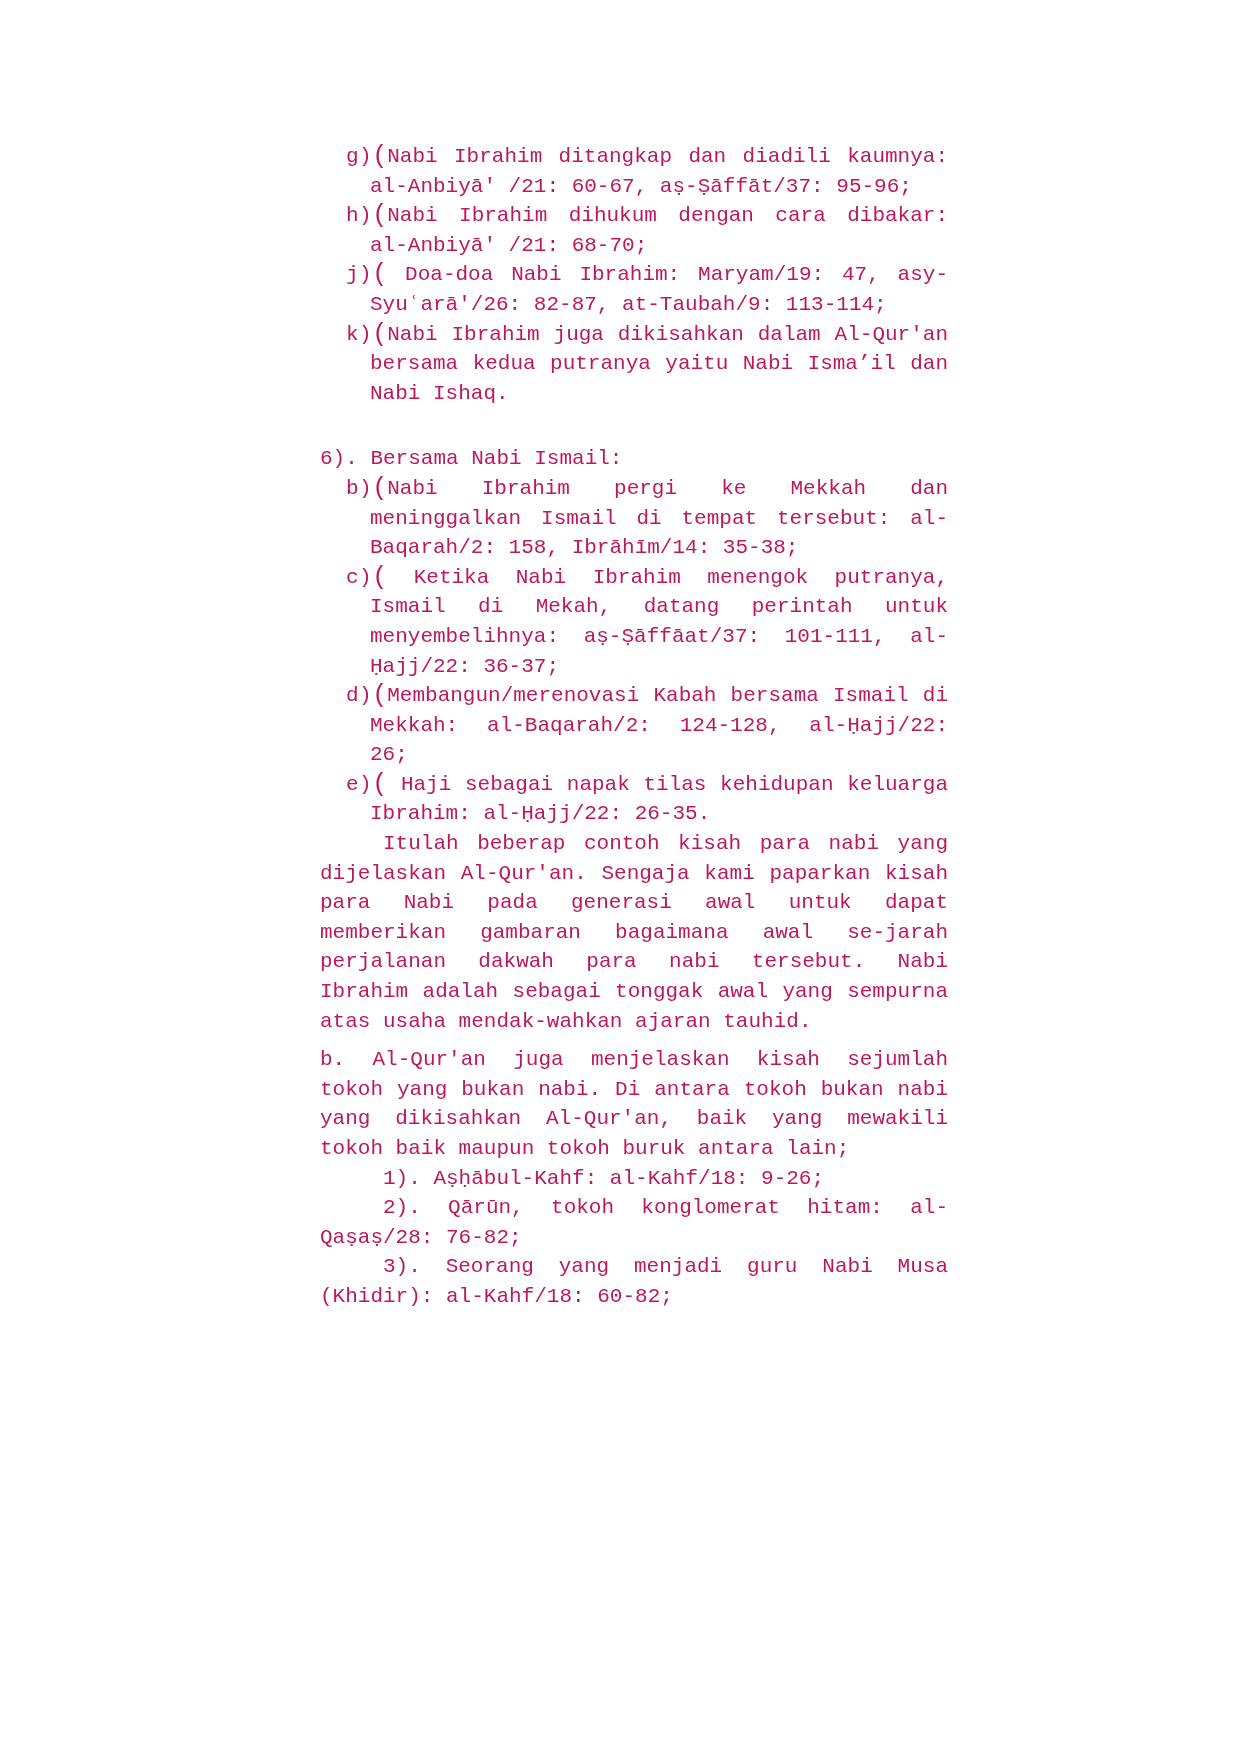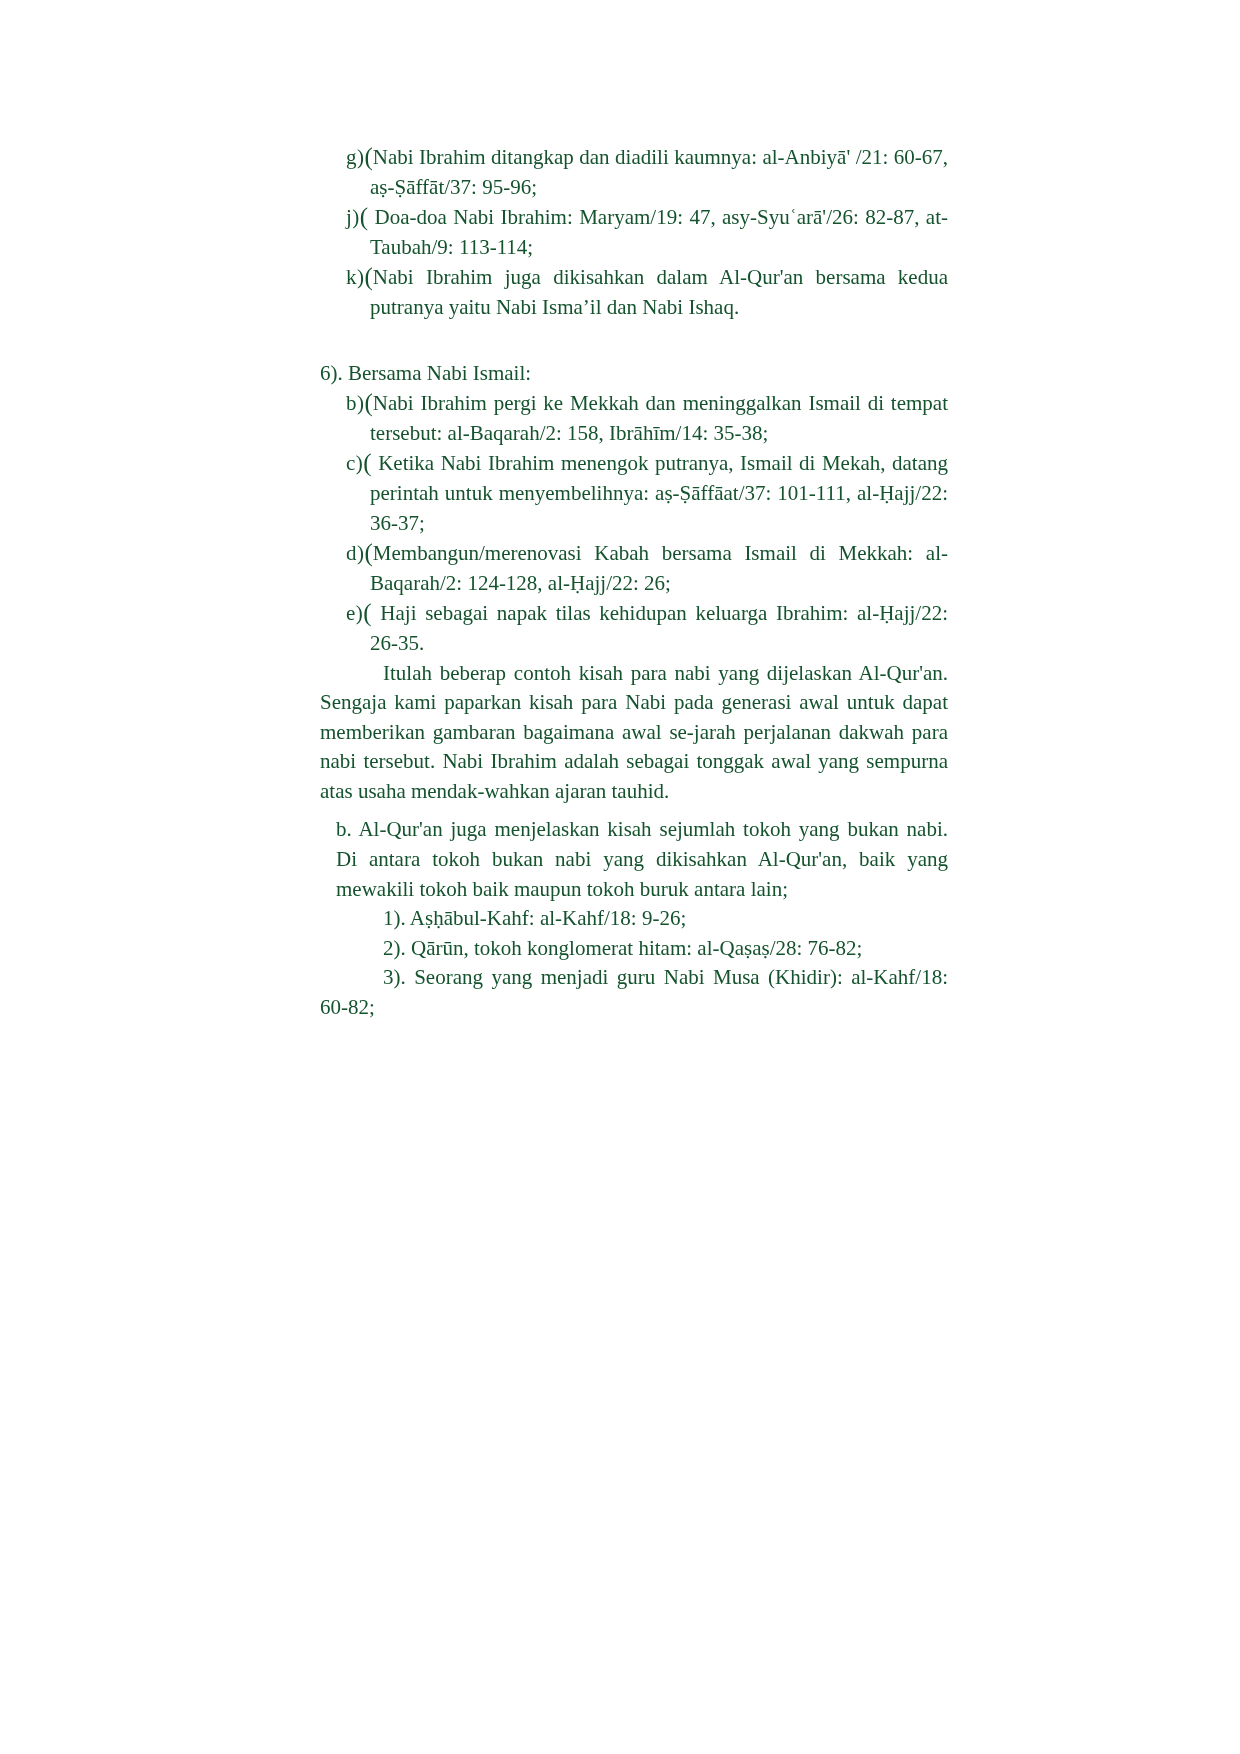--- a/index.html
+++ b/index.html
@@ -5,22 +5,22 @@
   html, body {
     margin: 0;
     padding: 0;
     background: #ffffff;
   }
   .page {
     position: relative;
     width: 1240px;
     height: 1754px;
     background: #ffffff;
-    font-family: Liberation Serif, serif;
-    color: #14532d;
+    font-family: Liberation Mono, monospace;
+    color: #be185d;
     overflow: hidden;
   }
   .content {
     position: absolute;
     left: 320px;
     top: 142px;
     width: 628px;
     font-size: 21px;
     line-height: 29.6px;
     text-align: justify;
@@ -36,21 +36,20 @@
   }
   .sec-heading {
     margin-top: 36px;
   }
   .ital { font-style: italic; }
   .para-indent {
     text-indent: 63px;
   }
   .para-b {
     margin-top: 9px;
-    margin-left: 16px;
   }
   .num-item {
     text-indent: 63px;
   }
   .footer {
     position: absolute;
     left: 322px;
     top: 1247px;
     width: 624px;
     display: flex;
@@ -66,20 +65,21 @@
   }
 </style>
 </head>
 <body>
 
 <div class="page">
   <div class="content">
 
     <div class="hang-item"><span class="marker">g)</span><span class="paren">(</span><span>Nabi Ibrahim ditangkap dan diadili kaumnya: al-Anbiyā' /21: 60-67, aṣ-Ṣāffāt/37: 95-96;</span></div>
 
+    <div class="hang-item"><span class="marker">h)</span><span class="paren">(</span><span>Nabi Ibrahim dihukum dengan cara dibakar: al-Anbiyā' /21: 68-70;</span></div>
 
 
     <div class="hang-item"><span class="marker">j)</span><span class="paren">(</span><span> Doa-doa Nabi Ibrahim: Maryam/19: 47, asy-Syuʿarā'/26: 82-87, at-Taubah/9: 113-114;</span></div>
 
     <div class="hang-item"><span class="marker">k)</span><span class="paren">(</span><span>Nabi Ibrahim juga dikisahkan dalam Al-Qur'an bersama kedua putranya yaitu Nabi Isma’il dan Nabi Ishaq.</span></div>
 
     <div class="sec-heading">6). Bersama Nabi Ismail:</div>
 
 
     <div class="hang-item"><span class="marker">b)</span><span class="paren">(</span><span>Nabi Ibrahim pergi ke Mekkah dan meninggalkan Ismail di tempat tersebut: al-Baqarah/2: 158, Ibrāhīm/14: 35-38;</span></div>

